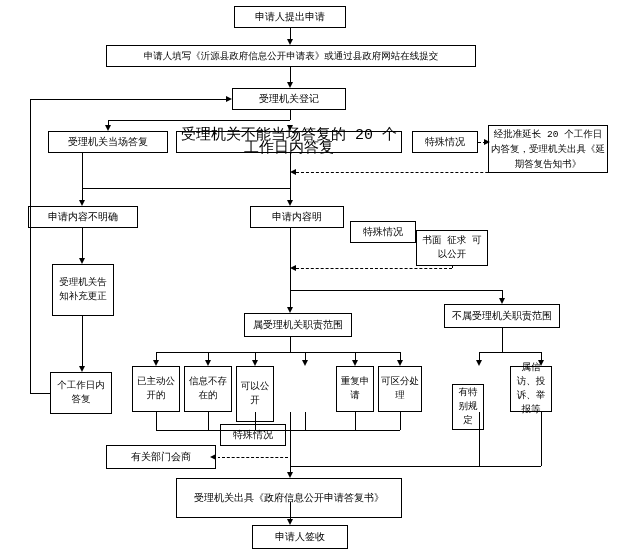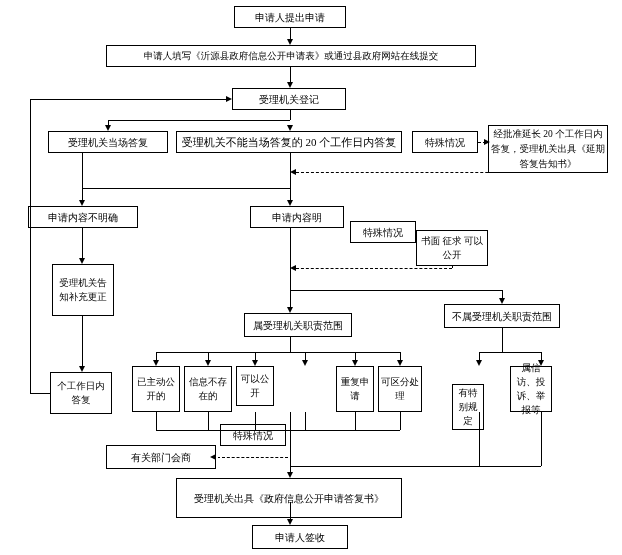--- a/index.html
+++ b/index.html
@@ -5,21 +5,21 @@
   html, body {
     margin: 0;
     padding: 0;
     background: #ffffff;
   }
   #canvas {
     position: relative;
     width: 622px;
     height: 555px;
     background: #ffffff;
-    font-family: Liberation Serif, serif;
+    font-family: Liberation Mono, monospace;
     overflow: hidden;
   }
   .node {
     position: absolute;
     box-sizing: border-box;
     border: 1px solid #000000;
     background: #ffffff;
     color: #000000;
     font-size: 10px;
     line-height: 13px;
@@ -77,21 +77,21 @@
 <div id="canvas">
 
   <div class="node" style="left:234px; top:6px; width:112px; height:22px;">申请人提出申请</div>
 
   <div class="node" style="left:106px; top:45px; width:370px; height:22px; font-size:9.5px;">申请人填写《沂源县政府信息公开申请表》或通过县政府网站在线提交</div>
 
   <div class="node" style="left:232px; top:88px; width:114px; height:22px;">受理机关登记</div>
 
   <div class="node" style="left:48px; top:131px; width:120px; height:22px;">受理机关当场答复</div>
 
-  <div class="node" style="left:176px; top:131px; width:226px; height:22px; font-size:11px;">受理机关不能当场答复的 20 个工作日内答复</div>
+  <div class="node" style="left:176px; top:131px; width:226px; height:22px; font-size:15px;">受理机关不能当场答复的 20 个工作日内答复</div>
 
   <div class="node dash" style="left:412px; top:131px; width:66px; height:22px; border-style:solid;">特殊情况</div>
 
   <div class="node" style="left:488px; top:125px; width:120px; height:48px; font-size:9.5px; line-height:15px;">经批准延长 20 个工作日内答复，受理机关出具《延期答复告知书》</div>
 
   <div class="node" style="left:28px; top:206px; width:110px; height:22px;">申请内容不明确</div>
 
   <div class="node" style="left:250px; top:206px; width:94px; height:22px;">申请内容明</div>
 
   <div class="node" style="left:350px; top:221px; width:66px; height:22px;">特殊情况</div>
@@ -103,21 +103,21 @@
   <div class="node" style="left:244px; top:313px; width:108px; height:24px;">属受理机关职责范围</div>
 
   <div class="node" style="left:444px; top:304px; width:116px; height:24px;">不属受理机关职责范围</div>
 
   <div class="node" style="left:50px; top:372px; width:62px; height:42px; font-size:9.5px; line-height:14px;">个工作日内答复</div>
 
   <div class="node" style="left:132px; top:366px; width:48px; height:46px; font-size:9.5px; line-height:14px;">已主动公开的</div>
 
   <div class="node" style="left:184px; top:366px; width:48px; height:46px; font-size:9.5px; line-height:14px;">信息不存在的</div>
 
-  <div class="node" style="left:236px; top:366px; width:38px; height:40px; font-size:9.5px; line-height:14px;">可以公开</div>
+  <div class="node" style="left:236px; top:366px; width:38px; height:56px; font-size:9.5px; line-height:14px;">可以公开</div>
 
 
   <div class="node" style="left:336px; top:366px; width:38px; height:46px; font-size:9.5px; line-height:14px;">重复申请</div>
 
   <div class="node" style="left:378px; top:366px; width:44px; height:46px; font-size:9.5px; line-height:14px;">可区分处理</div>
 
   <div class="node" style="left:452px; top:384px; width:32px; height:46px; font-size:9.5px; line-height:14px;">有特别规定</div>
 
   <div class="node" style="left:510px; top:366px; width:42px; height:46px; font-size:9.5px; line-height:14px;">属信访、投诉、举报等</div>
 

